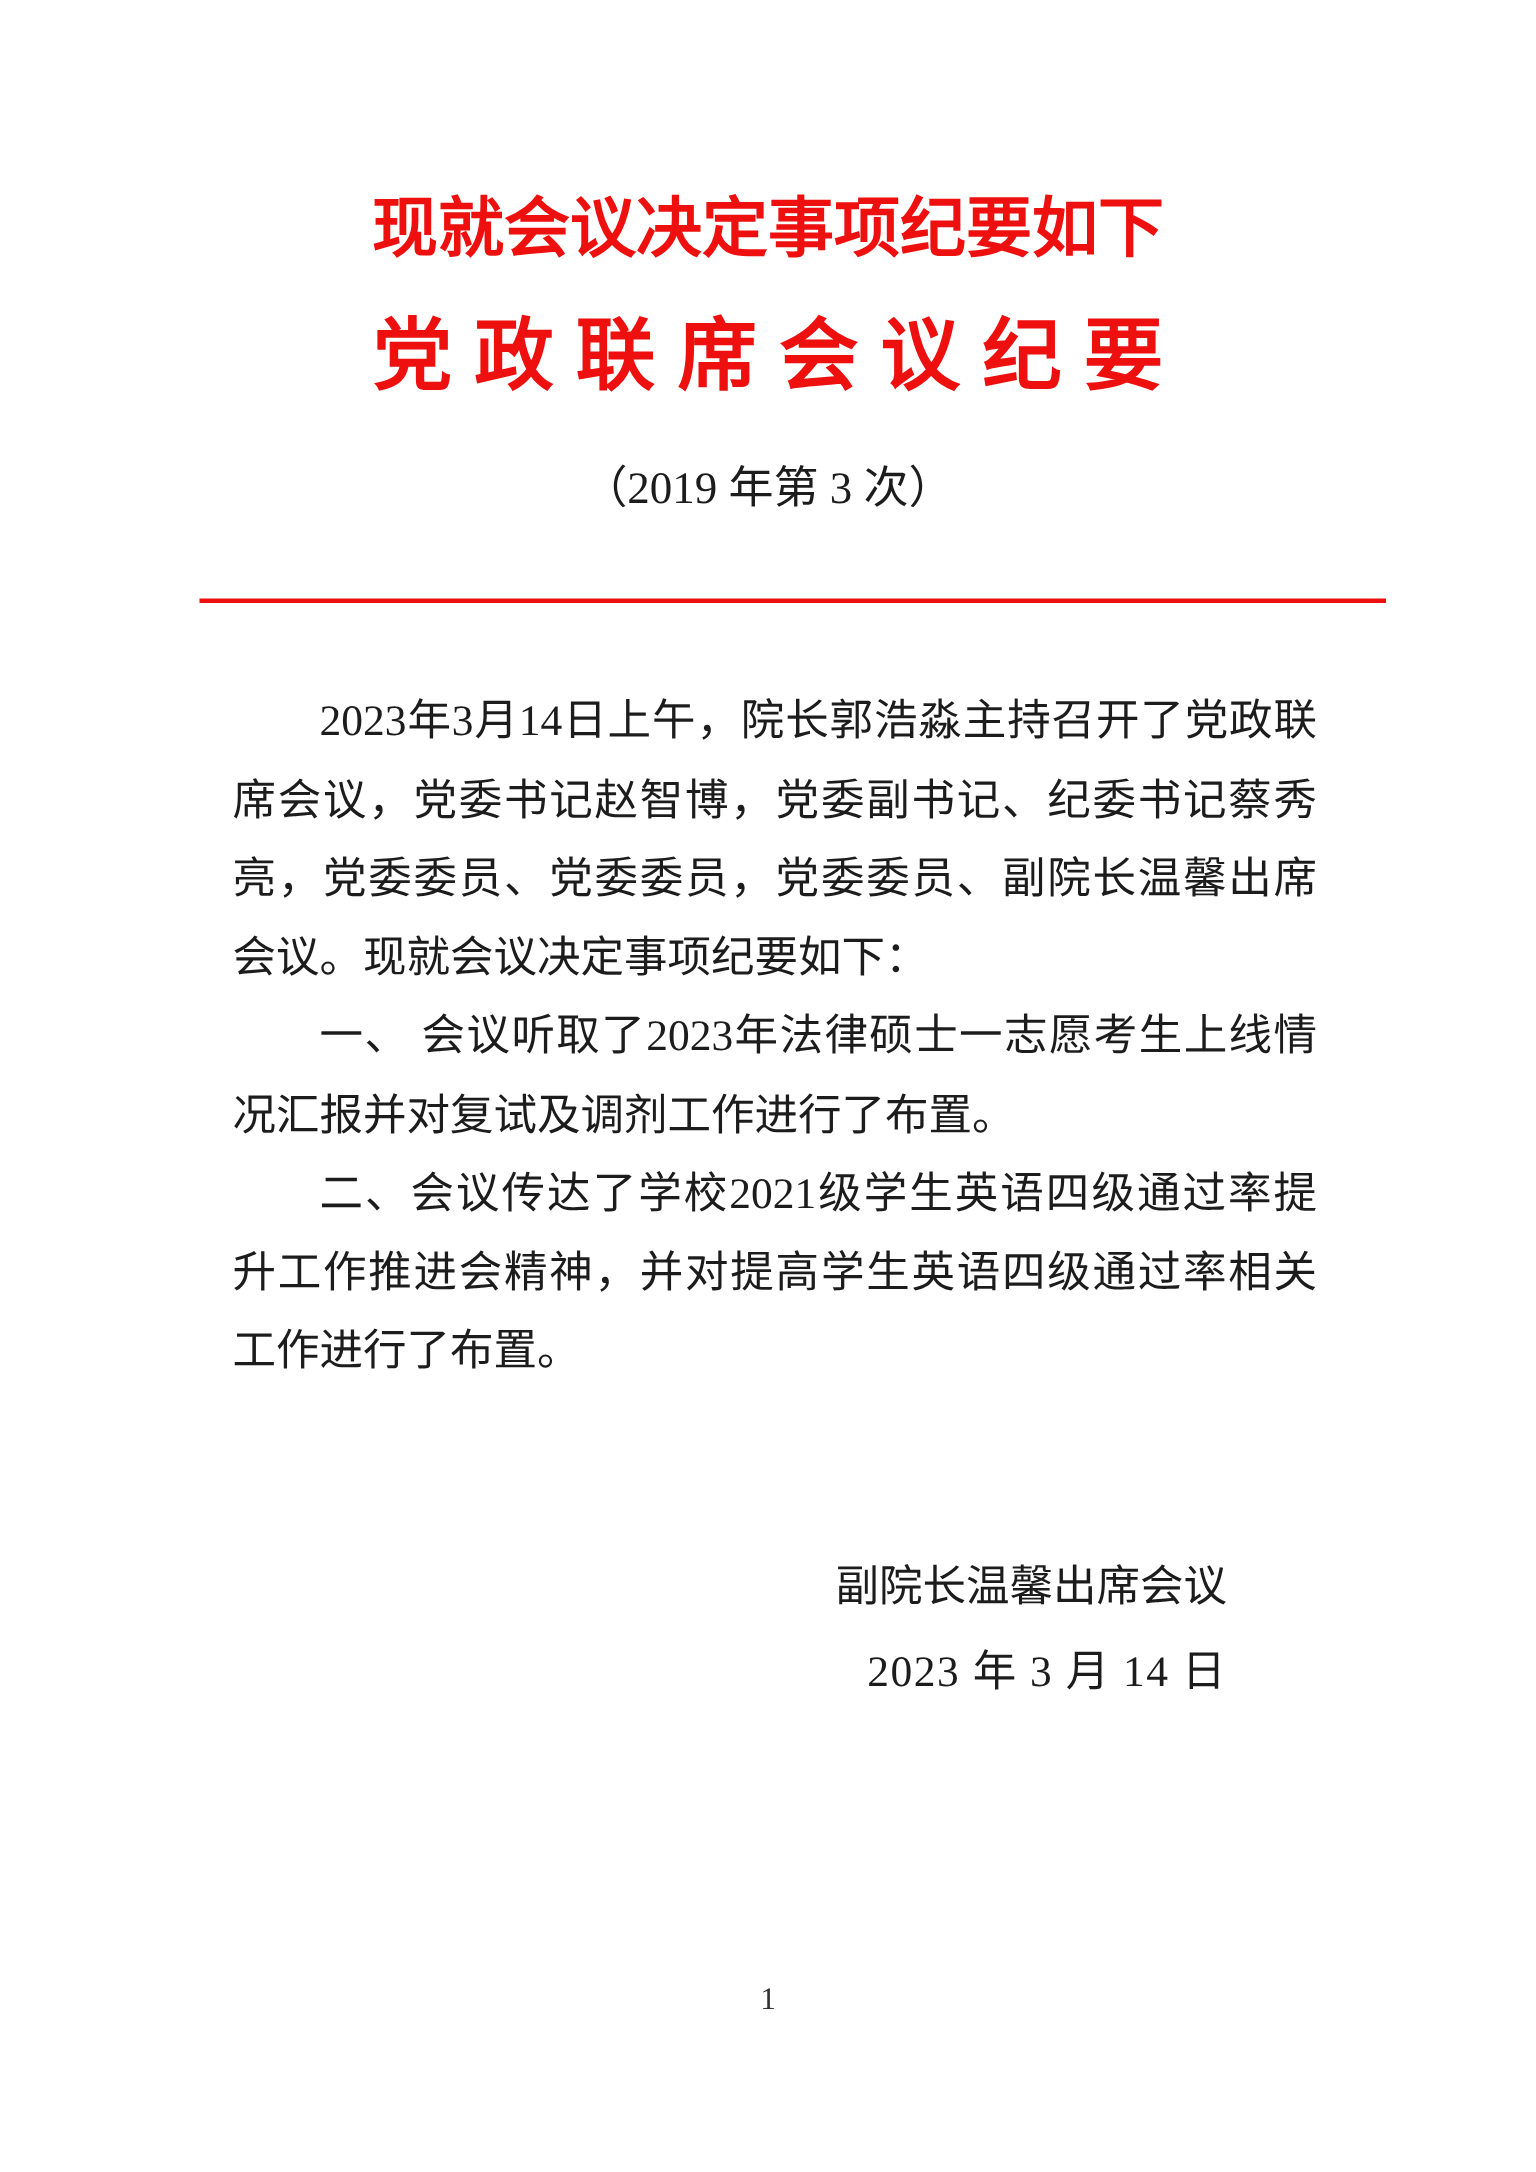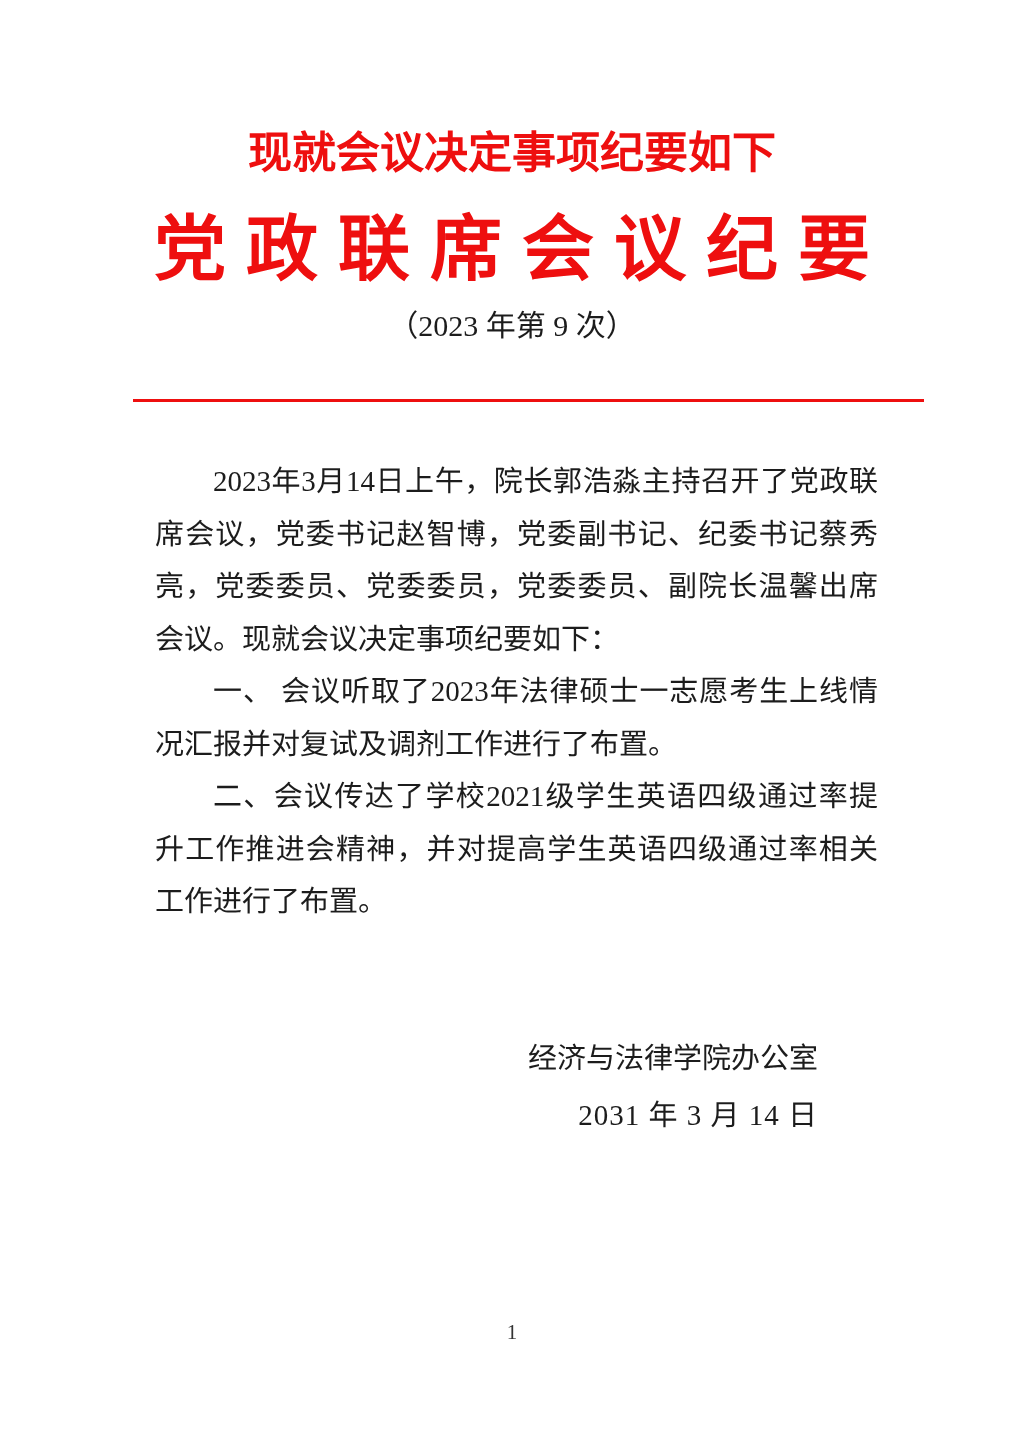--- a/index.html
+++ b/index.html
@@ -31,21 +31,21 @@
     white-space: nowrap;
   }
   .title-line2 {
     position: absolute;
     top: 208px;
     left: 0;
     width: 100%;
     text-align: center;
     font-family: "Liberation Sans", "DejaVu Sans", sans-serif;
     font-weight: bold;
-    font-size: 72px;
+    font-size: 53px;
     line-height: 1.15;
     color: var(--accent, #ee0f0f);
     white-space: nowrap;
   }
   .subtitle {
     position: absolute;
     top: 306px;
     left: 0;
     width: 100%;
     text-align: center;
@@ -99,30 +99,30 @@
 </style>
 </head>
 <body>
 
 <div class="page">
 
   <div class="title-line1">现就会议决定事项纪要如下</div>
 
   <div class="title-line2">党 政 联 席 会 议 纪 要</div>
 
-  <div class="subtitle">（2023 年第 9 次）</div>
+  <div class="subtitle">（2019 年第 3 次）</div>
 
   <div class="divider"></div>
 
   <div class="body-text">
     <p>2023年3月14日上午，院长郭浩淼主持召开了党政联席会议，党委书记赵智博，党委副书记、纪委书记蔡秀亮，党委委员、党委委员，党委委员、副院长温馨出席会议。现就会议决定事项纪要如下：</p>
     <p>一、 会议听取了2023年法律硕士一志愿考生上线情况汇报并对复试及调剂工作进行了布置。</p>
     <p>二、会议传达了学校2021级学生英语四级通过率提升工作推进会精神，并对提高学生英语四级通过率相关工作进行了布置。</p>
   </div>
 
   <div class="signature">
-    <div class="sig-office">经济与法律学院办公室</div>
-    <div class="sig-date">2031 年 3 月 14 日</div>
+    <div class="sig-office">副院长温馨出席会议</div>
+    <div class="sig-date">2023 年 3 月 14 日</div>
   </div>
 
   <div class="page-number">1</div>
 
 </div>
 
 </body></html>

